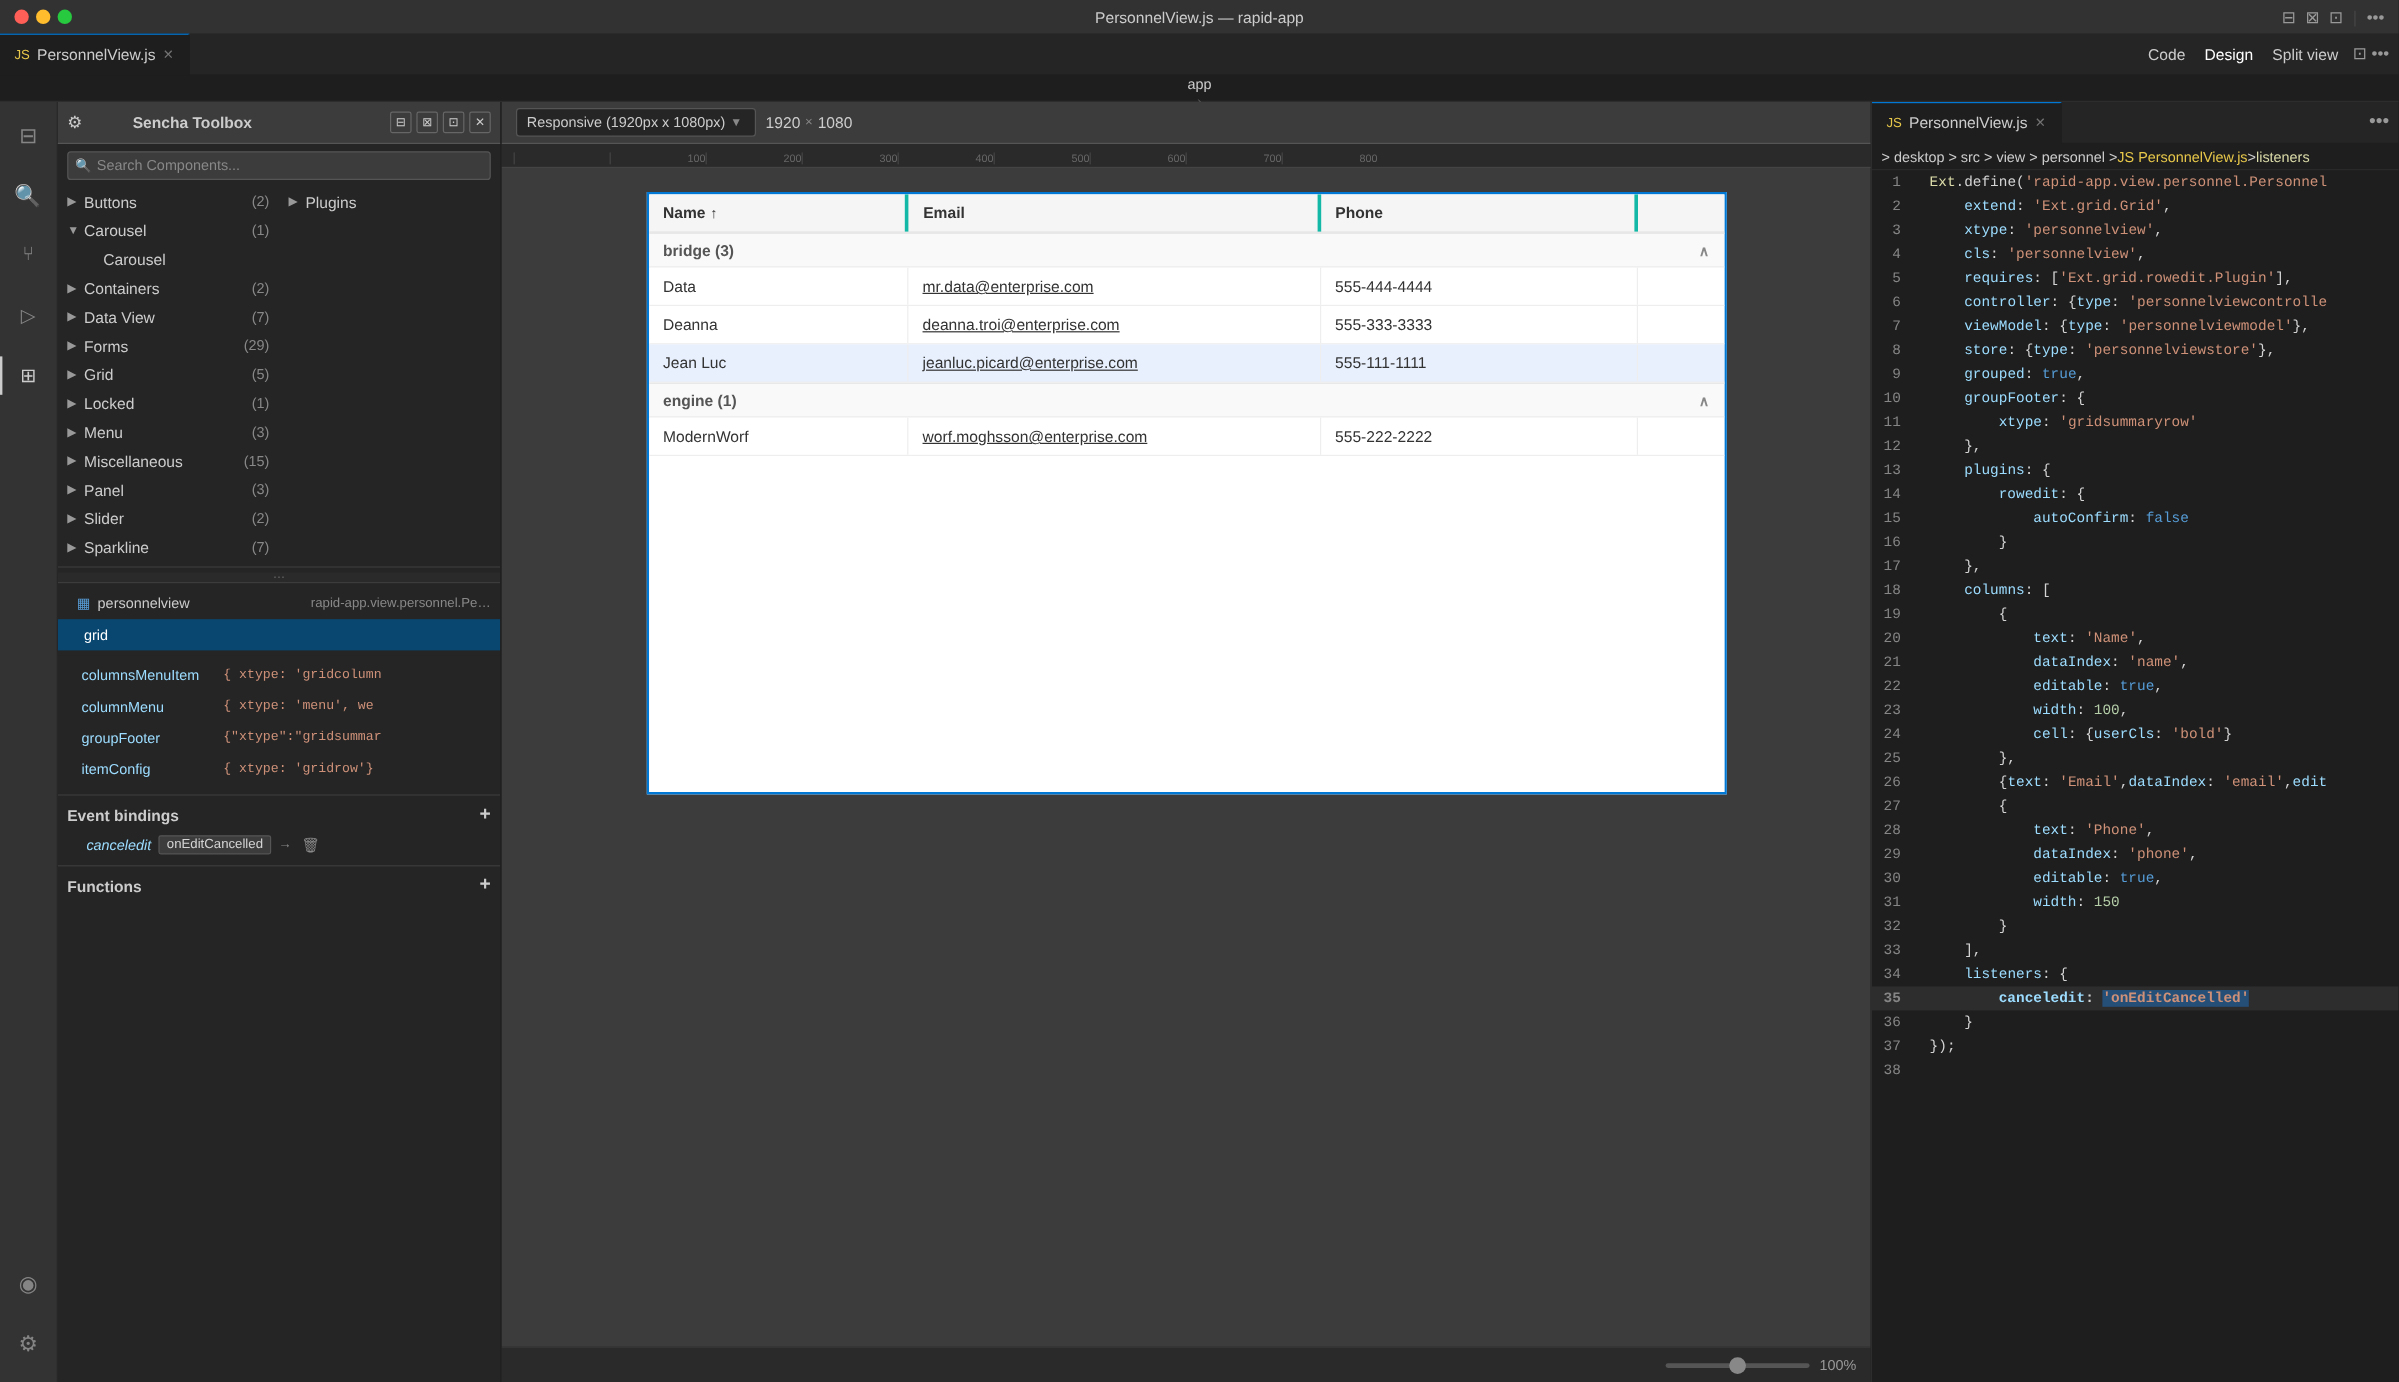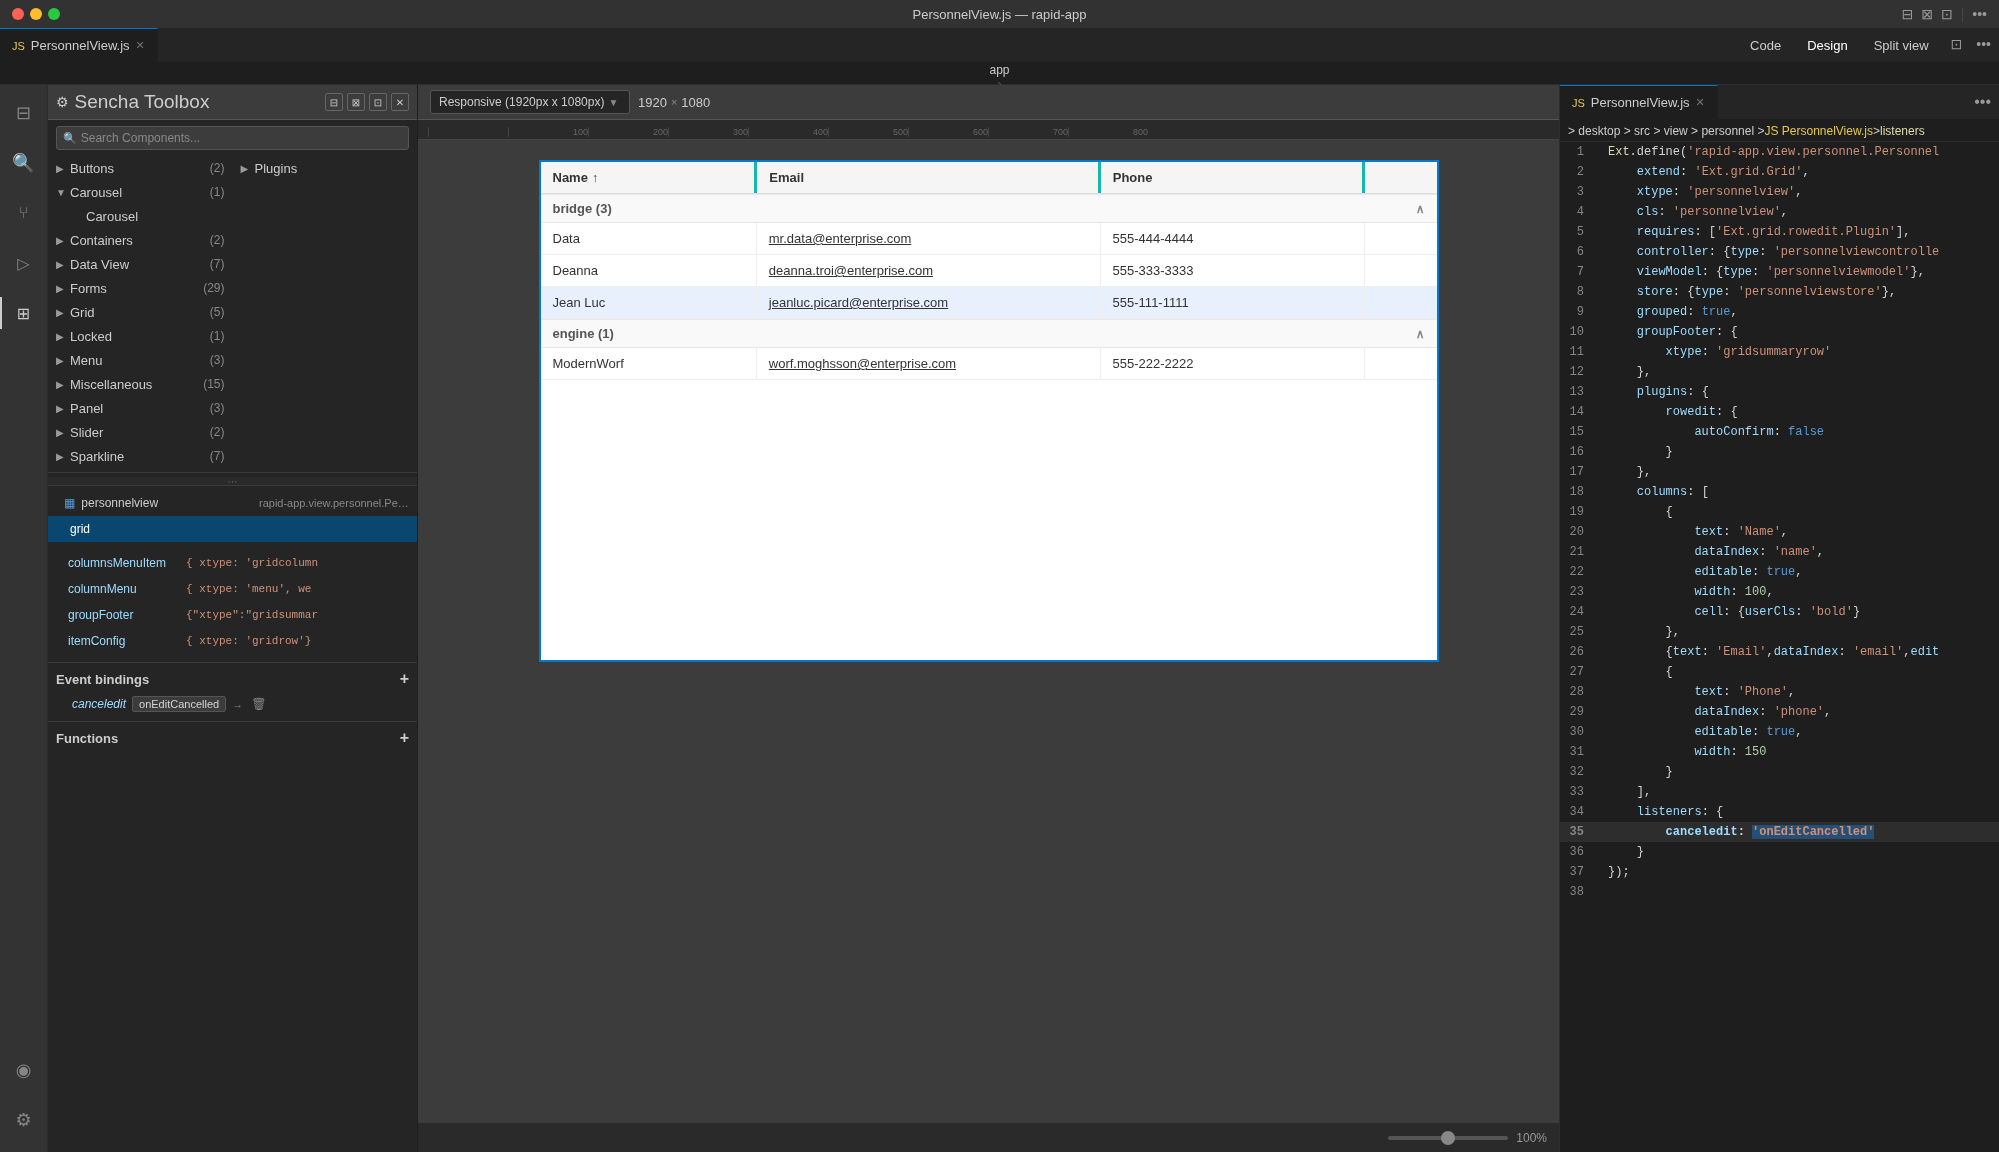--- a/index.html
+++ b/index.html
@@ -78,21 +78,21 @@
     }
     .tab-close {
       font-size: 11px;
       color: #969696;
       opacity: 0.7;
     }
     .tab-icon { color: #e8c84a; font-size: 11px; }
     .nav-actions {
       margin-left: auto;
       display: flex;
-      gap: 10px;
+      gap: 0;
       padding-right: 8px;
       color: #999;
       font-size: 13px;
     }
     .nav-btn {
       padding: 2px 8px;
       cursor: pointer;
       border-radius: 3px;
       color: #ccc;
     }
@@ -175,23 +175,24 @@
       height: 35px;
       background: #3c3c3c;
       display: flex;
       align-items: center;
       padding: 0 8px;
       gap: 6px;
       border-bottom: 1px solid #555;
     }
     .toolbox-title {
       color: #cccccc;
-      font-weight: 400;
-      font-size: 19px;
+      font-weight: 700;
+      font-size: 13px;
       flex: 1;
+      margin-left: 36px;
     }
     .toolbox-icons {
       display: flex;
       gap: 4px;
       color: #999;
     }
     .toolbox-icon-btn {
       width: 18px;
       height: 18px;
       display: flex;

